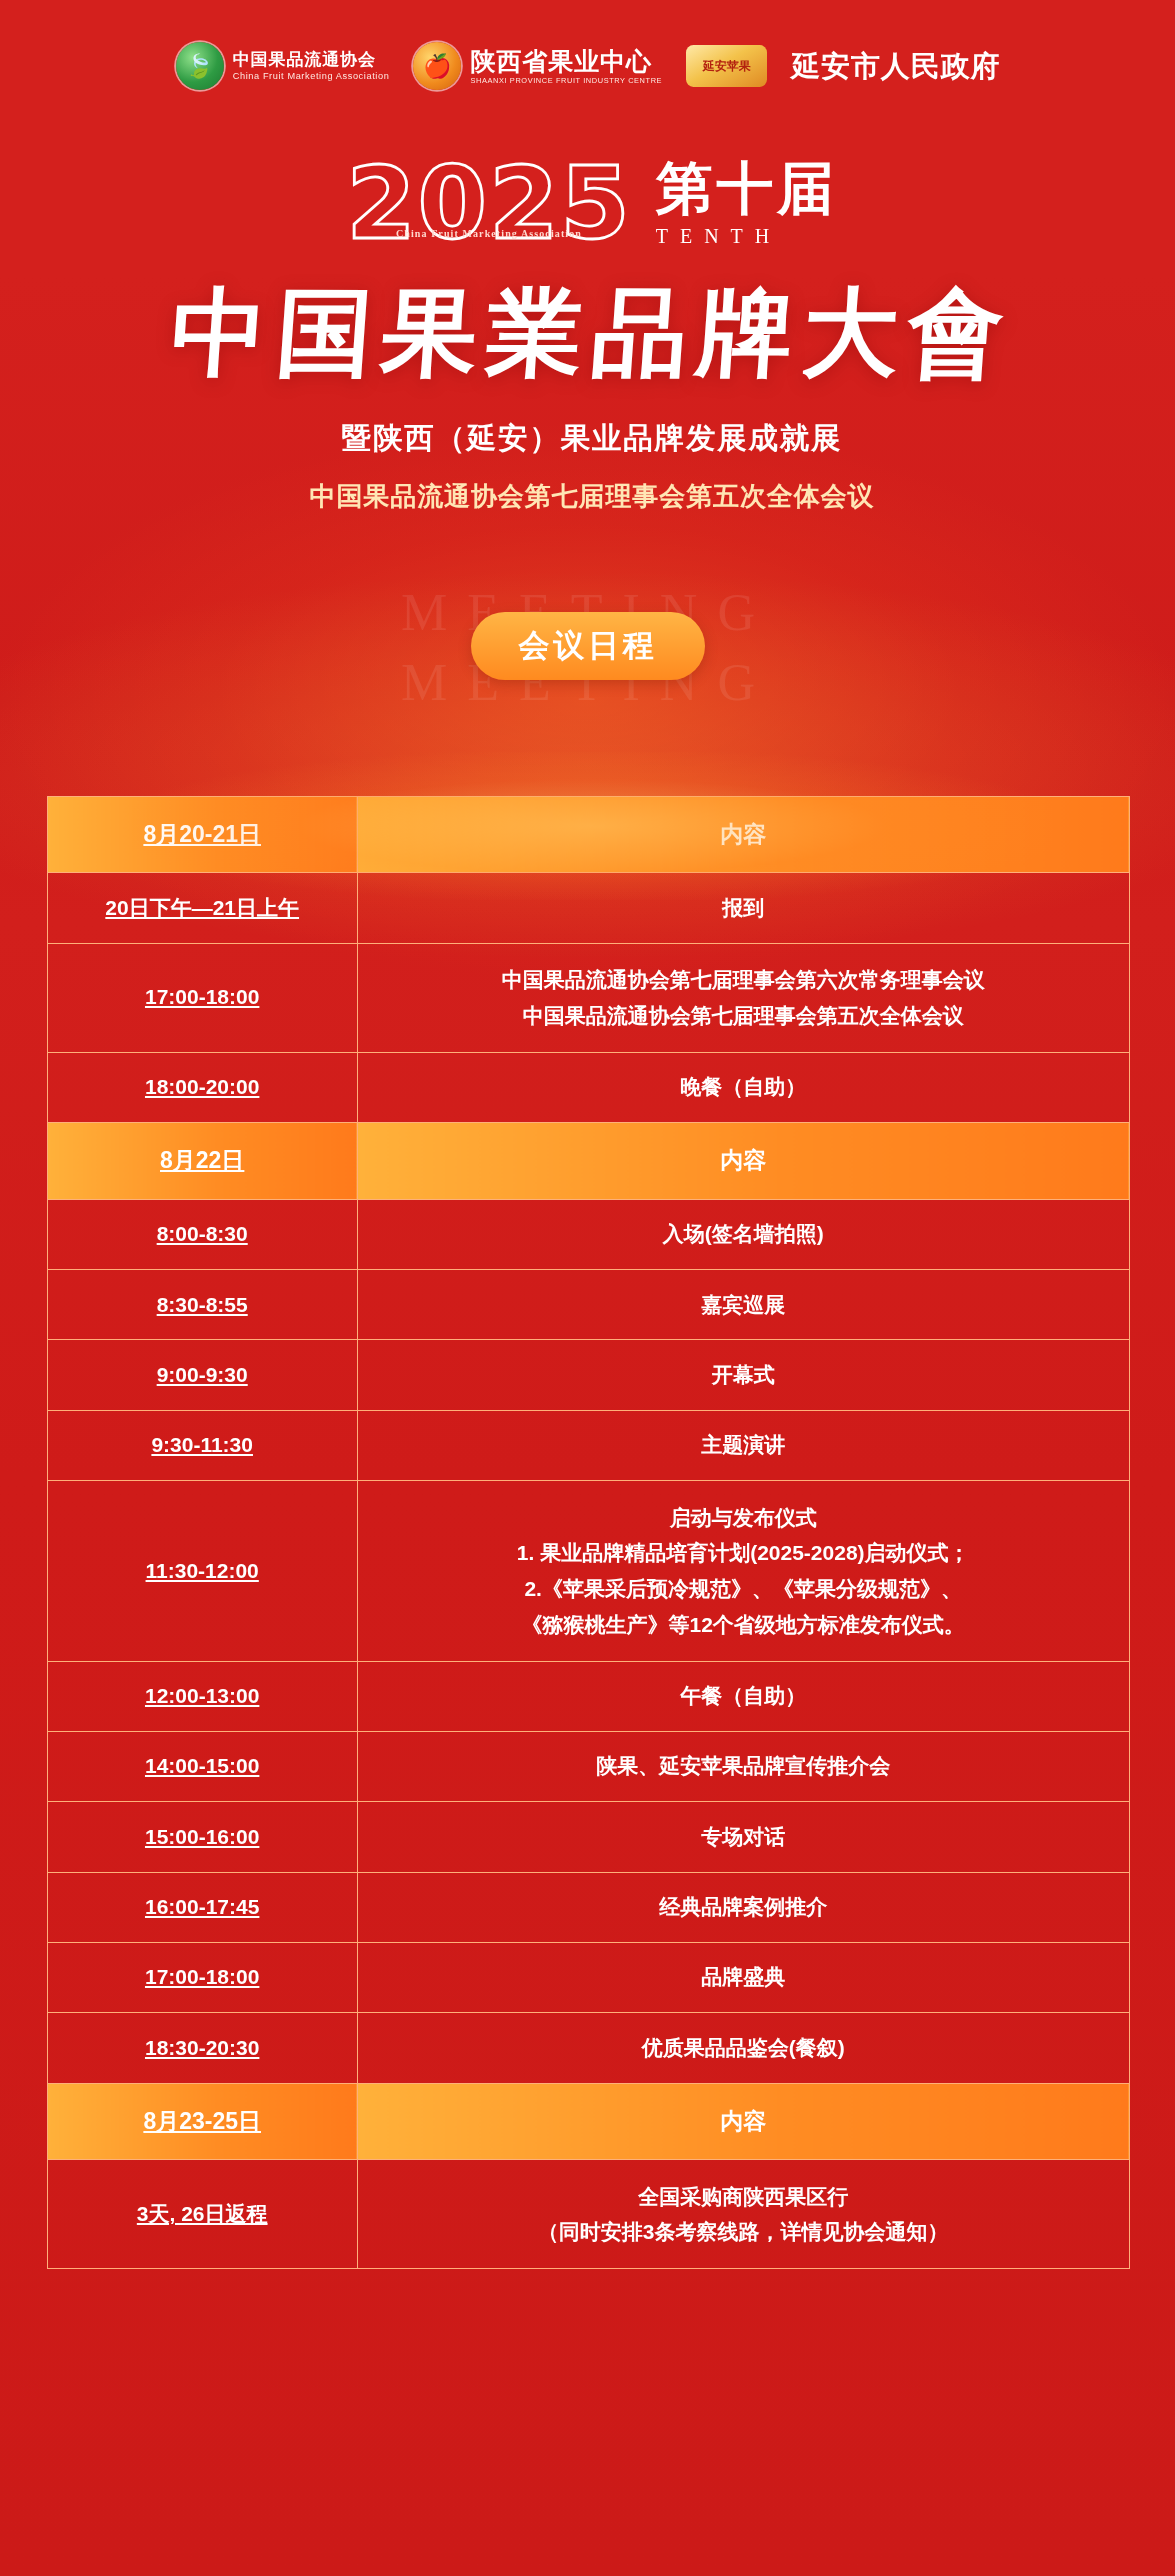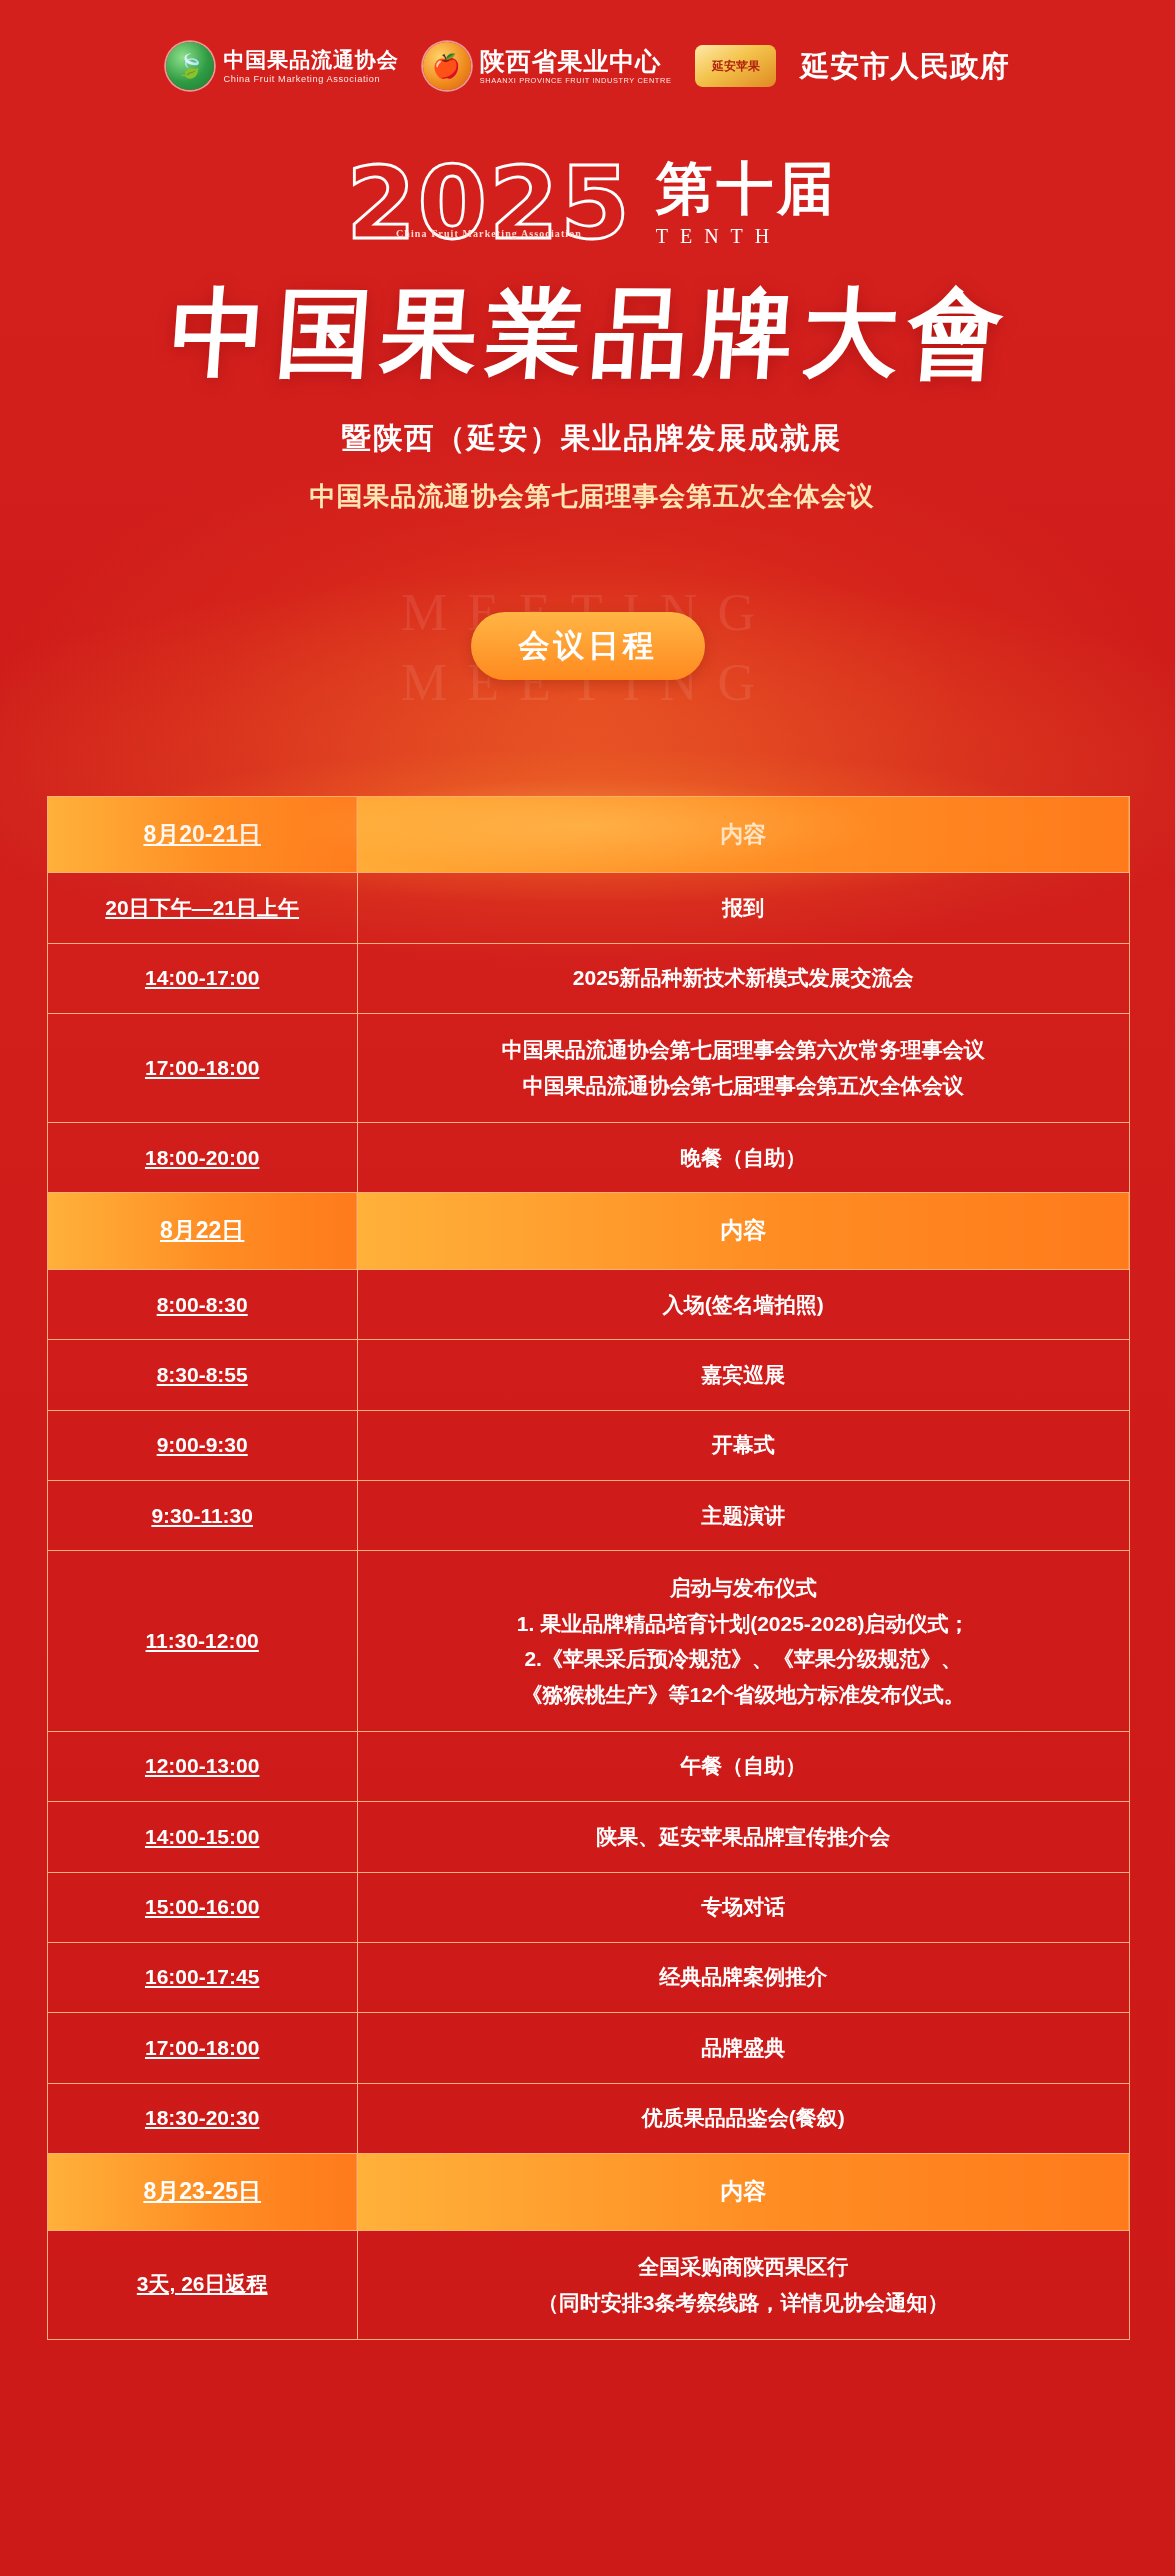--- a/index.html
+++ b/index.html
@@ -34,21 +34,21 @@
     background:radial-gradient(circle at 35% 32%, #8fe08a 0%, #2e9b43 55%, #1d7a31 100%);
     display:flex;align-items:center;justify-content:center;
     box-shadow:0 0 0 1.8px rgba(255,255,255,.55);
     flex:none;
   }
   .logo-mark span{font-size:23px;line-height:1;color:#fff;}
   .logo-mark.orange{
     background:radial-gradient(circle at 35% 32%, #ffd56b 0%, #f08a1d 58%, #d2610d 100%);
   }
   .logo-text{line-height:1.12;}
-  .logo-cn{font-size:21px;font-weight:bold;letter-spacing:0.9px;color:#fff;white-space:nowrap;}
+  .logo-cn{font-size:17px;font-weight:bold;letter-spacing:0.9px;color:#fff;white-space:nowrap;}
   .logo-en{font-size:9.2px;letter-spacing:0.6px;color:#ffe9e3;white-space:nowrap;margin-top:1.8px;}
   .logo-cn.big{font-size:29px;}
   .logo-cn.small{font-size:25px;}
   .logo-en.tiny{font-size:7.4px;}
   .apple-badge{
     width:81px;height:42px;border-radius:7.4px;
     background:linear-gradient(150deg,#ffe9a8 0%,#f3c24a 45%,#e08a23 100%);
     display:flex;align-items:center;justify-content:center;flex:none;
     color:#b3210f;font-size:12px;font-weight:bold;line-height:1.05;text-align:center;
   }
@@ -243,24 +243,20 @@
           <td class="time">8月20-21日</td>
           <td>内容</td>
         </tr>
 
         <tr>
           <td class="time nowrap">20日下午—21日上午</td>
           <td>报到</td>
         </tr>
 
 
-        <tr>
-          <td class="time">14:00-17:00</td>
-          <td>2025新品种新技术新模式发展交流会</td>
-        </tr>
 
         <tr>
           <td class="time">17:00-18:00</td>
           <td class="multi" style="white-space:pre-line">中国果品流通协会第七届理事会第六次常务理事会议
 中国果品流通协会第七届理事会第五次全体会议</td>
         </tr>
 
         <tr>
           <td class="time">18:00-20:00</td>
           <td>晚餐（自助）</td>

